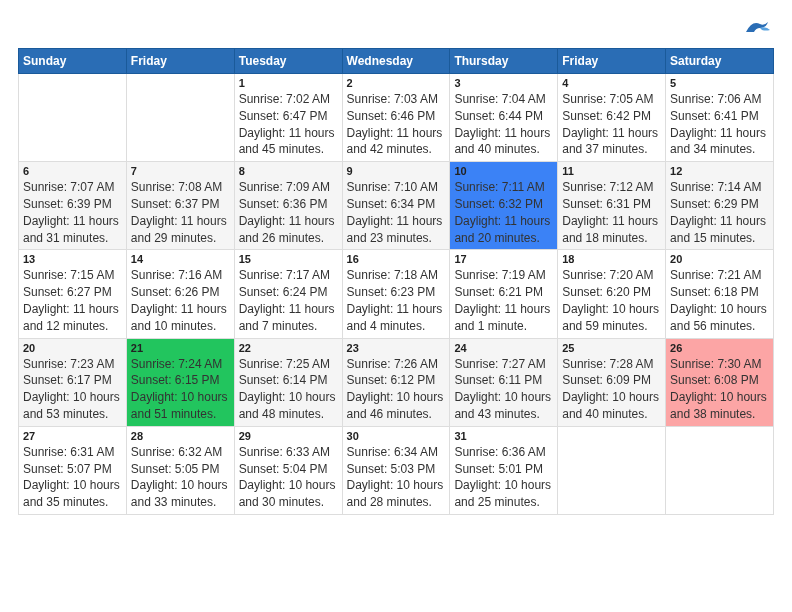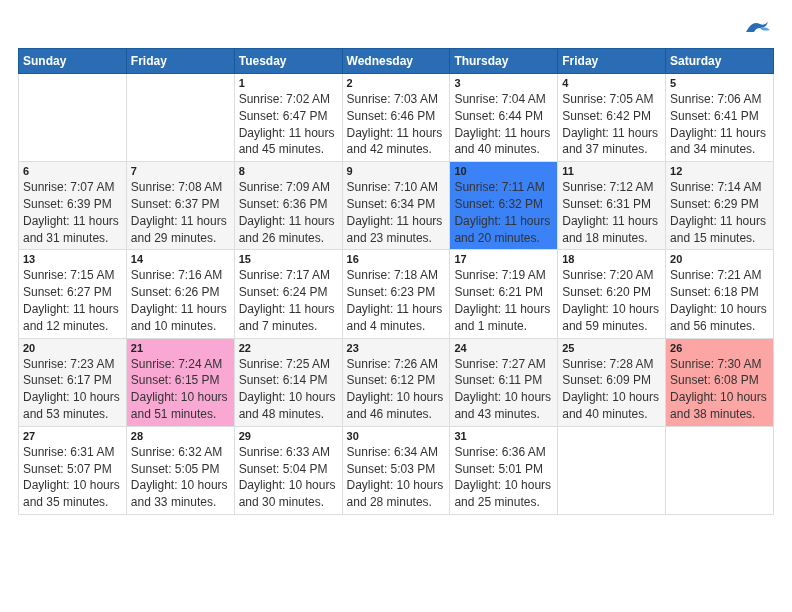--- a/index.html
+++ b/index.html
@@ -223,21 +223,21 @@
           <td>
             <span class="day-num">20</span>
             <div class="day-info">Sunrise: 7:21 AM<br>Sunset: 6:18 PM<br>Daylight: 10 hours and 56 minutes.</div>
           </td>
         </tr>
         <tr>
           <td style="background: rgb(245, 245, 245);">
             <span class="day-num">20</span>
             <div class="day-info">Sunrise: 7:23 AM<br>Sunset: 6:17 PM<br>Daylight: 10 hours and 53 minutes.</div>
           </td>
-          <td style="background: #f9a8d4;">
+          <td style="background: #22c55e;">
             <span class="day-num">21</span>
             <div class="day-info">Sunrise: 7:24 AM<br>Sunset: 6:15 PM<br>Daylight: 10 hours and 51 minutes.</div>
           </td>
           <td style="background: rgb(245, 245, 245);">
             <span class="day-num">22</span>
             <div class="day-info">Sunrise: 7:25 AM<br>Sunset: 6:14 PM<br>Daylight: 10 hours and 48 minutes.</div>
           </td>
           <td style="background: rgb(245, 245, 245);">
             <span class="day-num">23</span>
             <div class="day-info">Sunrise: 7:26 AM<br>Sunset: 6:12 PM<br>Daylight: 10 hours and 46 minutes.</div>

